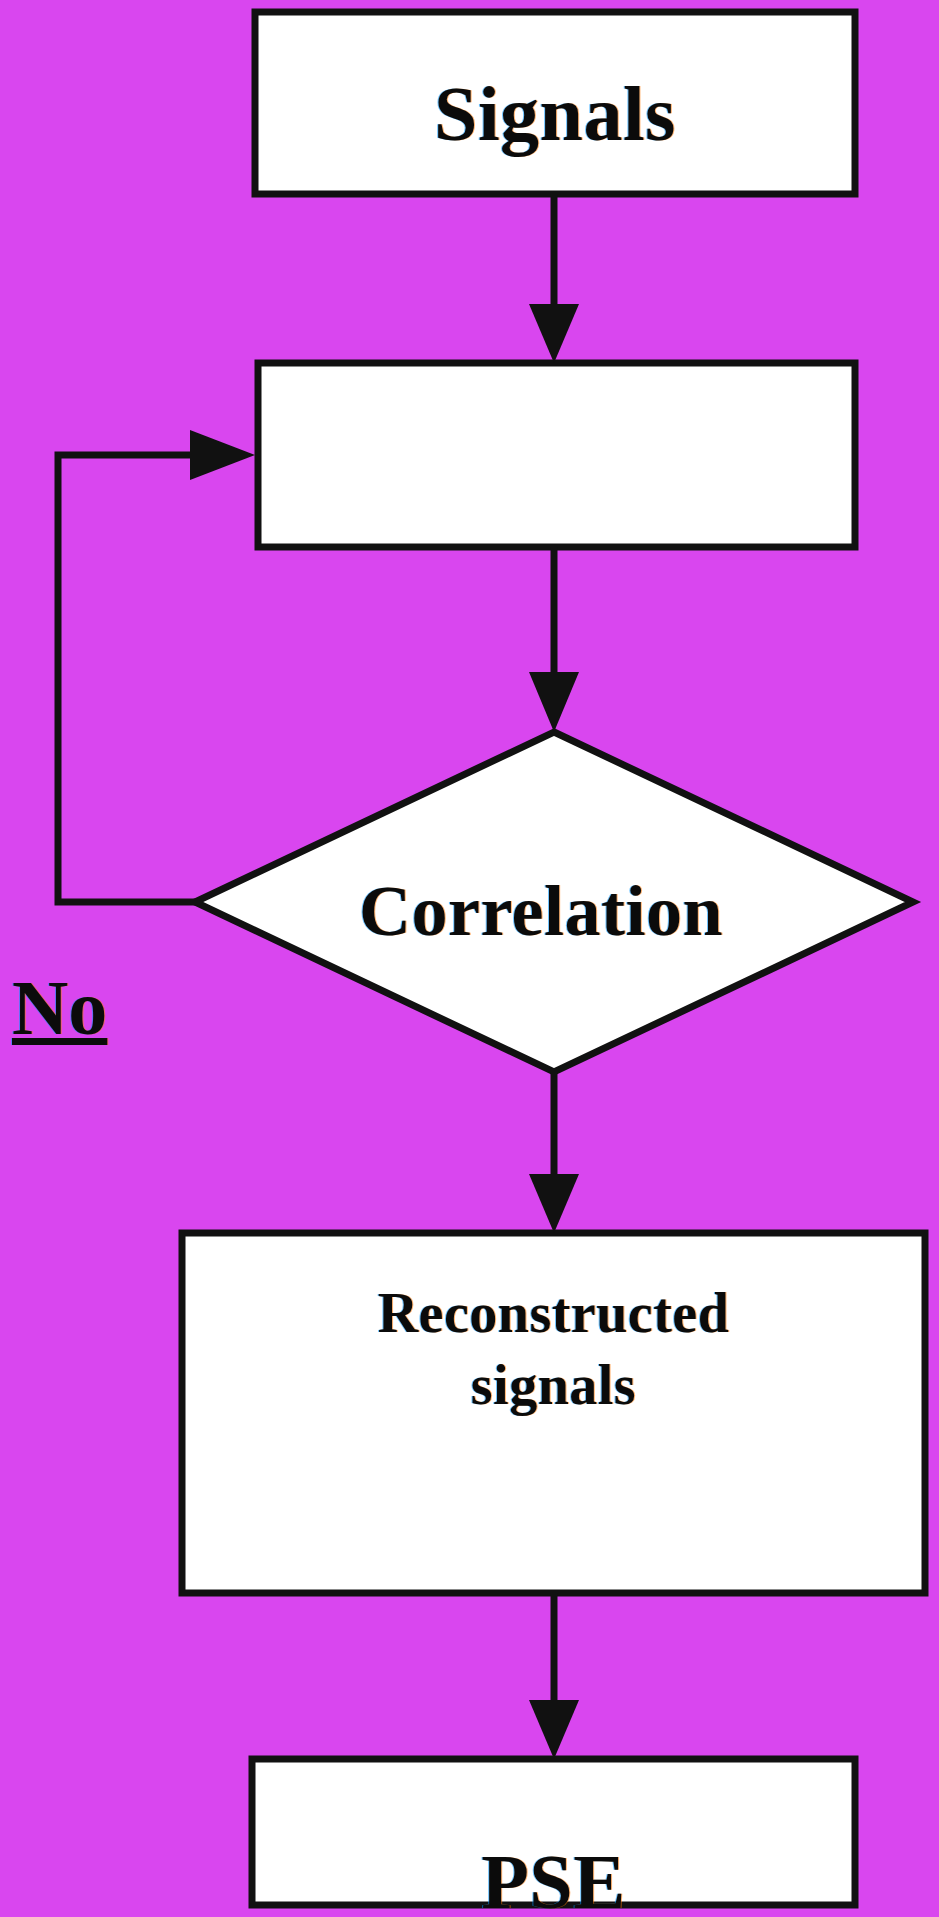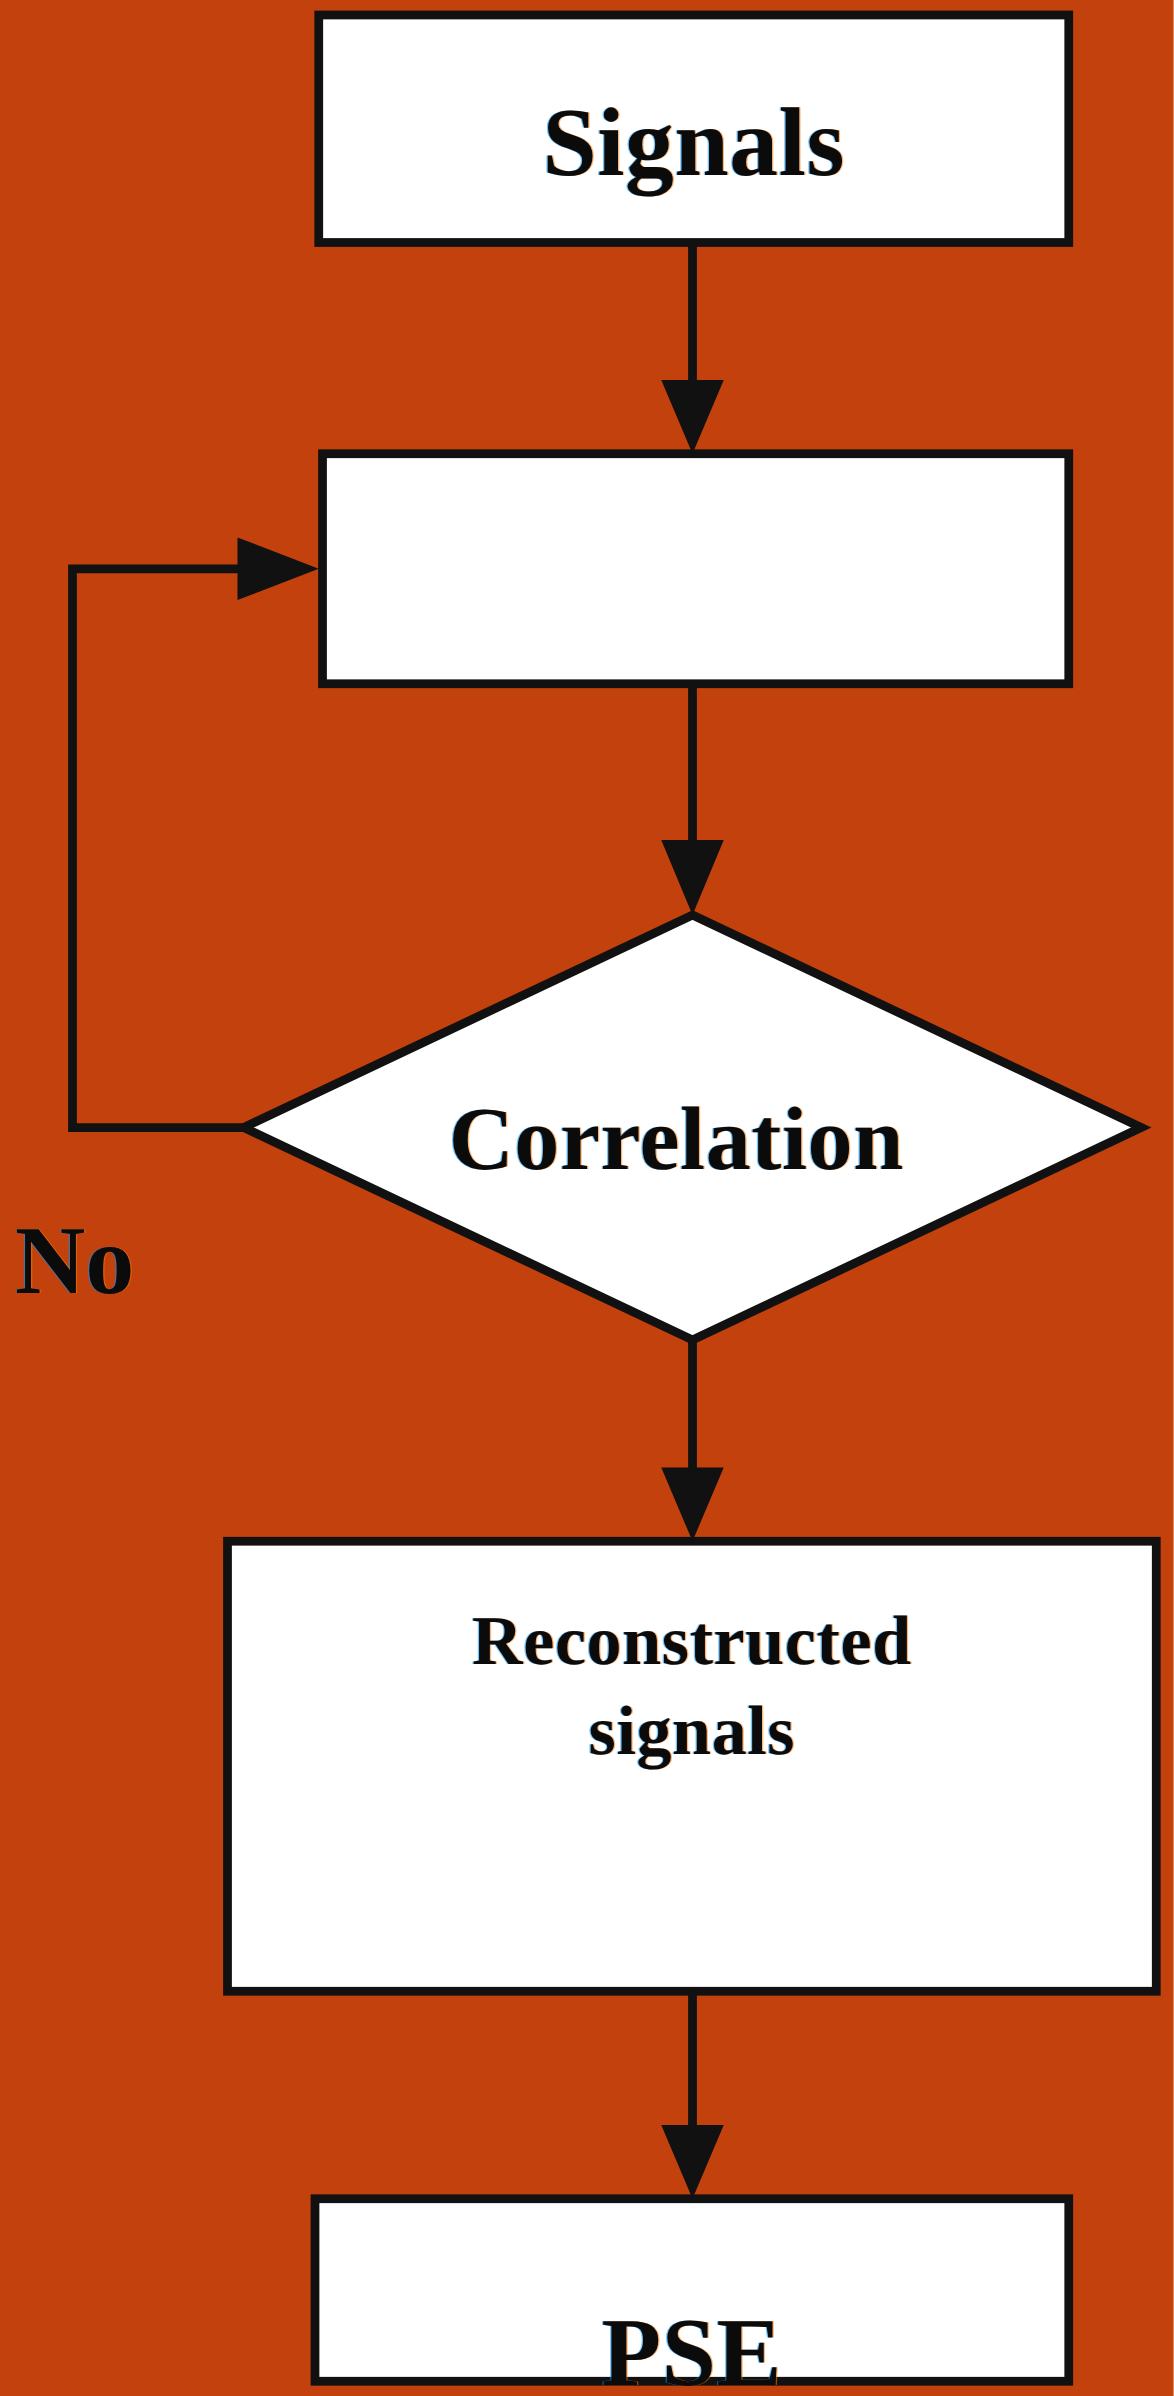--- a/index.html
+++ b/index.html
@@ -4,21 +4,21 @@
 <style>
   html, body {
     margin: 0;
     padding: 0;
     background: #ffffff;
   }
   #canvas {
     position: relative;
     width: 939px;
     height: 1917px;
-    background: #c2410c;
+    background: #d946ef;
     overflow: hidden;
     font-family: "Liberation Serif", "DejaVu Serif", serif;
   }
   svg.flow {
     position: absolute;
     inset: 0;
     width: 939px;
     height: 1917px;
     display: block;
   }
@@ -59,20 +59,21 @@
   }
   .edge-label {
     position: absolute;
     color: #0b0b0b;
     font-weight: bold;
     font-family: "Liberation Serif", "DejaVu Serif", serif;
     user-select: none;
     text-shadow:
        1px 0 0 rgba(255,120,0,0.55),
       -1px 0 0 rgba(0,150,255,0.55);
+    text-decoration: underline;
   }
 
   
   #label-signals      { left: 255px; top:  64px; width: 600px; font-size: 78px; }
   #label-eemd         { left: 258px; top: 415px; width: 597px; font-size: 78px; }
   #label-correlation  { left: 182px; top: 865px; width: 718px; font-size: 72px; }
   #label-reconstructed{ left: 182px; top: 1278px; width: 743px; font-size: 56px; }
   #label-pse          { left: 252px; top: 1808px; width: 603px; font-size: 78px; margin-top: 24px; }
 
   #label-no  { left:  12px; top:  963px; font-size: 78px; }

